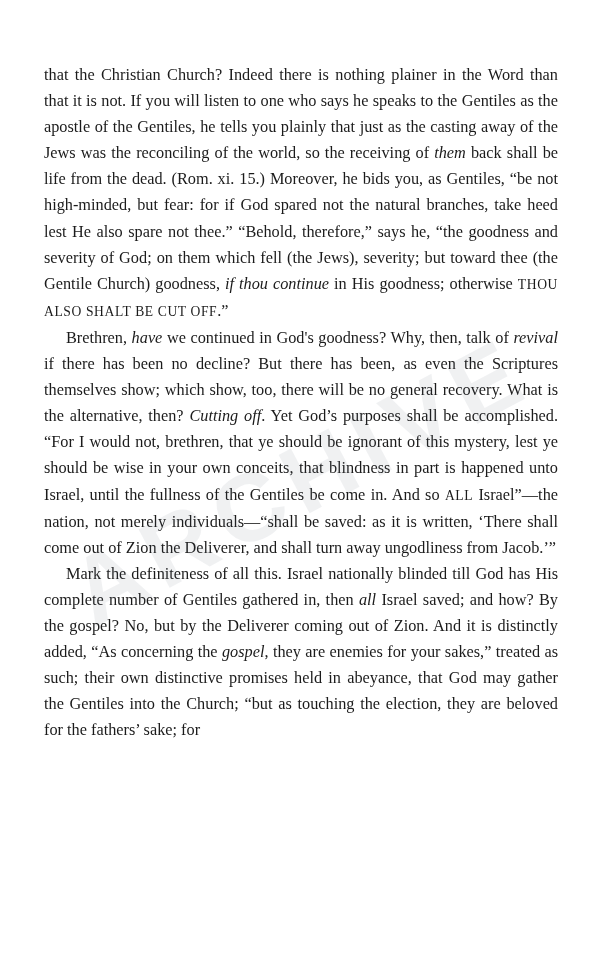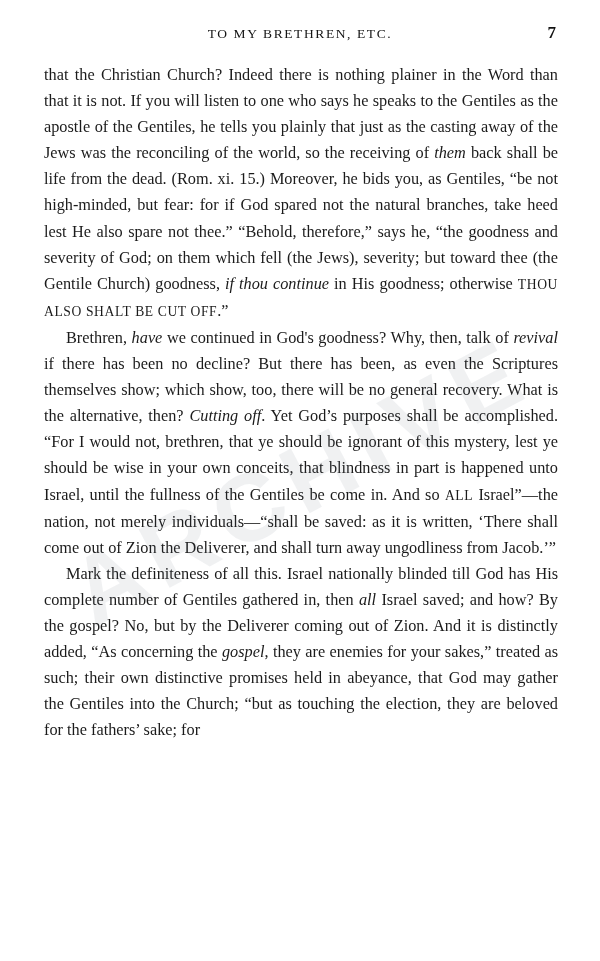--- a/index.html
+++ b/index.html
@@ -95,24 +95,20 @@
 </style>
 </head>
 <body>
 
 <div class="page">
 
   <div class="watermark">
     <span>ARCHIVE</span>
   </div>
 
-  <div class="header">
-    <div class="running-head">TO MY BRETHREN, ETC.</div>
-    <div class="folio">7</div>
-  </div>
 
   <div class="body-text" id="body-text">
       <p><span>that the Christian Church? Indeed there is nothing plainer in the Word than that it is not.   If you will listen to one who says he speaks to the Gentiles as the apostle of the Gentiles, he tells you plainly that just as the casting away of the Jews was the reconciling of the world, so the receiving of </span><span class="it">them</span><span> back shall be life from the dead. (Rom. xi. 15.)  Moreover, he bids you, as Gentiles, “be not high-minded, but fear: for if God spared not the natural branches, take heed lest He also spare not thee.”  “Behold, therefore,” says he, “the goodness and severity of God; on them which fell (the Jews), severity; but toward thee (the Gentile Church) goodness, </span><span class="it">if thou continue</span><span> in His goodness; otherwise </span><span class="sc-up">thou also shalt be cut off</span><span>.”</span></p>
       <p class="indent"><span>Brethren, </span><span class="it">have</span><span> we continued in God's goodness? Why, then, talk of </span><span class="it">revival</span><span> if there has been no decline?  But there has been, as even the Scriptures themselves show; which show, too, there will be no general recovery.  What is the alternative, then?  </span><span class="it">Cutting off</span><span>.  Yet God’s purposes shall be accomplished.  “For I would not, brethren, that ye should be ignorant of this mystery, lest ye should be wise in your own conceits, that blindness in part is happened unto Israel, until the fullness of the Gentiles be come in.  And so </span><span class="sc-up">all</span><span> Israel”—the nation, not merely individuals—“shall be saved: as it is written, ‘There shall come out of Zion the Deliverer, and shall turn away ungodliness from Jacob.’”</span></p>
       <p class="indent"><span>Mark the definiteness of all this.   Israel nationally blinded till God has His complete number of Gentiles gathered in, then </span><span class="it">all</span><span> Israel saved; and how?  By the gospel?  No, but by the Deliverer coming out of Zion.  And it is distinctly added, “As concerning the </span><span class="it">gospel</span><span>, they are enemies for your sakes,” treated as such; their own distinctive promises held in abeyance, that God may gather the Gentiles into the Church; “but as touching the election, they are beloved for the fathers’ sake; for</span></p>
     </div>
 
 </div>
 
 </body></html>

